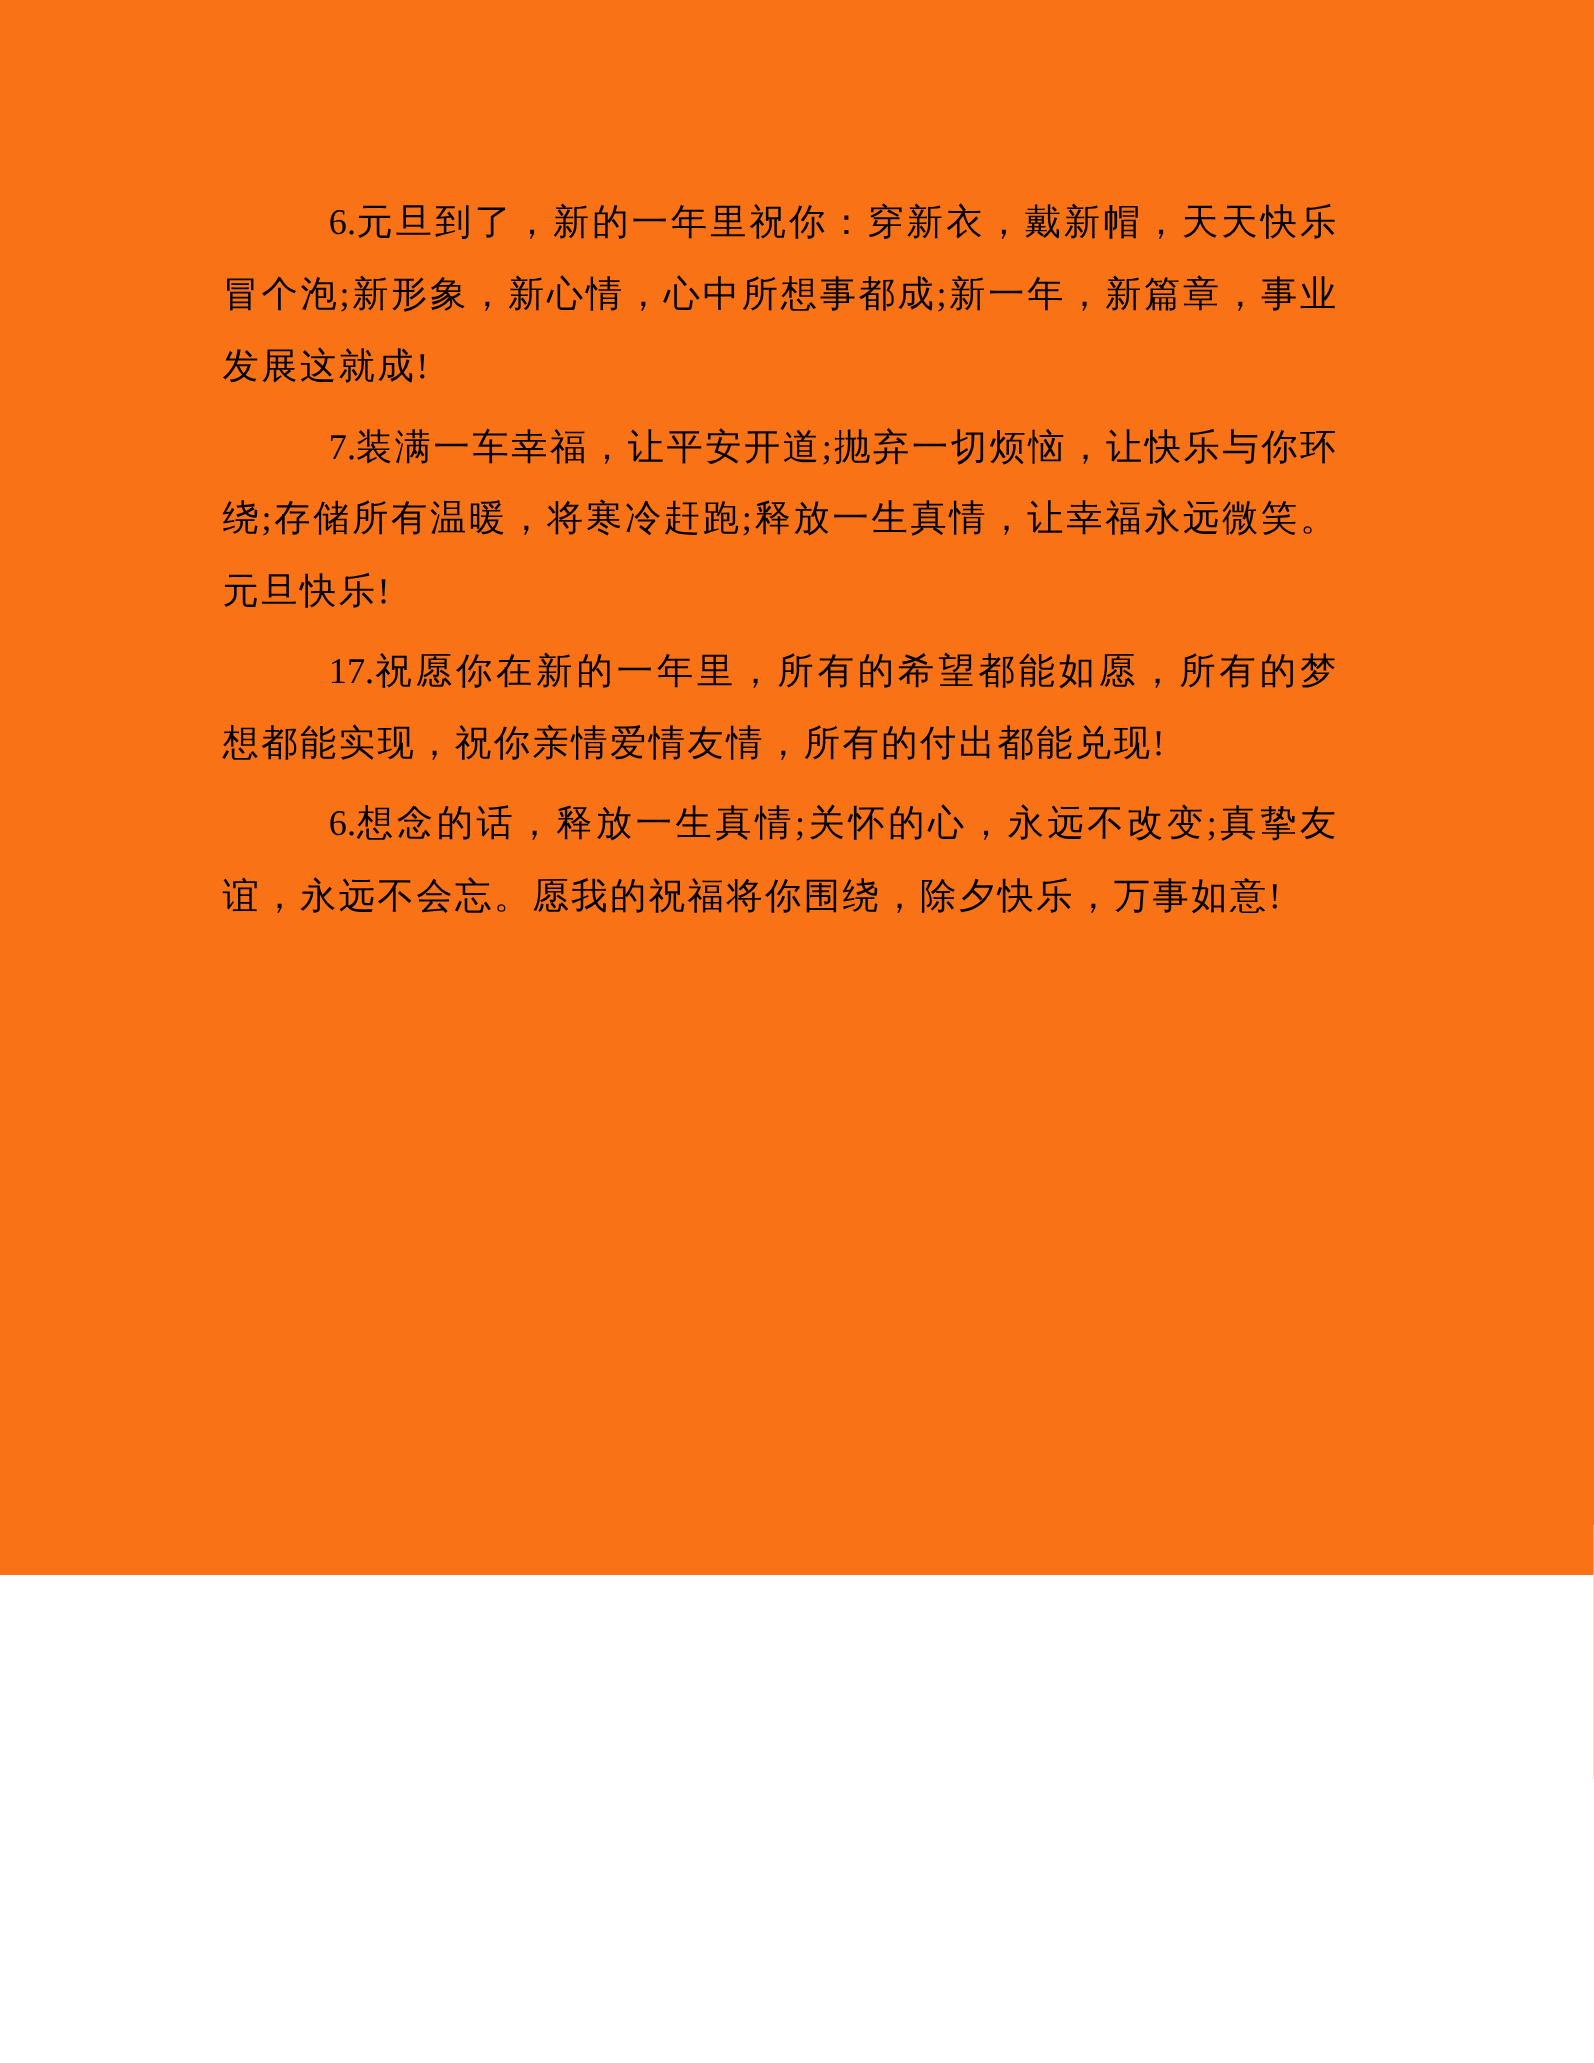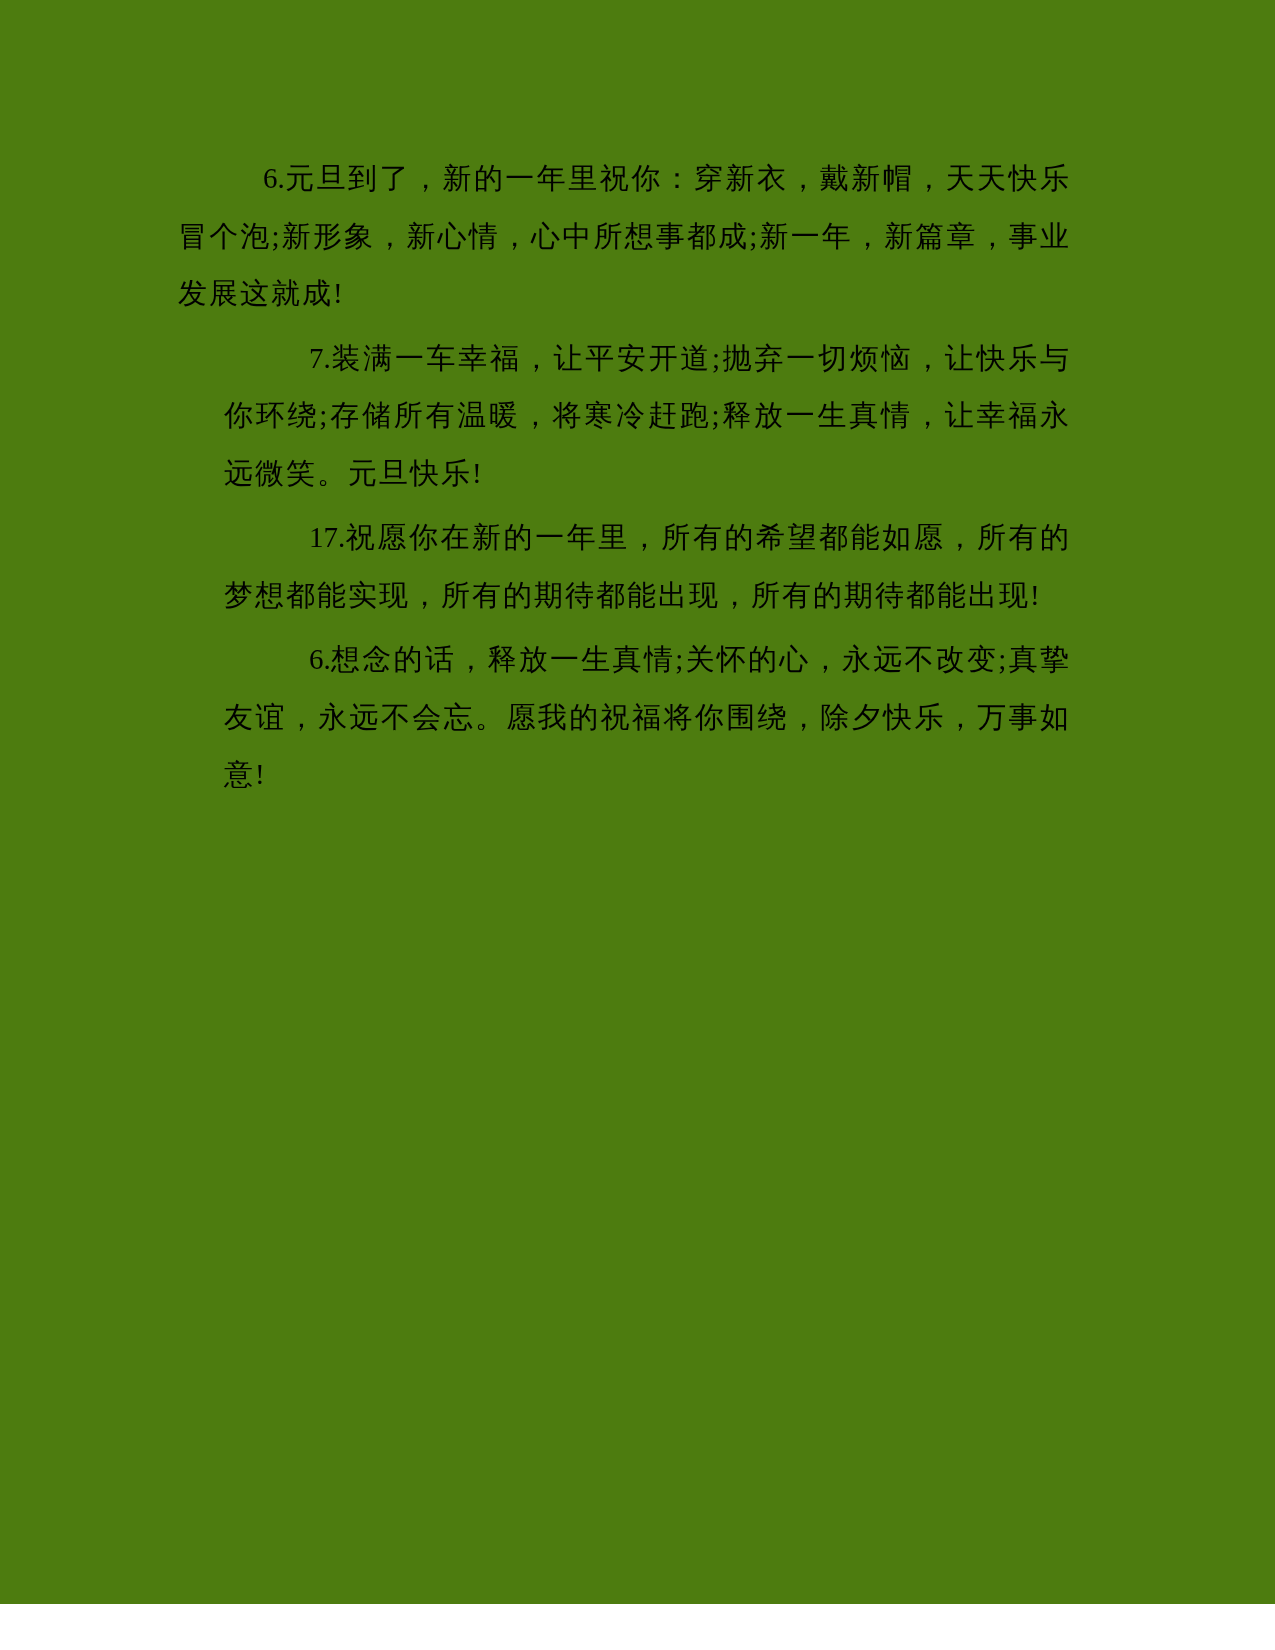--- a/index.html
+++ b/index.html
@@ -3,22 +3,22 @@
 <meta charset="utf-8">
 <style>
   html, body {
     margin: 0;
     padding: 0;
     background: #ffffff;
   }
   .page {
     position: relative;
     width: 1275px;
-    height: 1604px;
-    background: #4d7c0f;
+    height: 1260px;
+    background: #f97316;
     overflow: hidden;
     font-family: "Liberation Serif", "DejaVu Serif", serif;
   }
   .doc-body {
     position: absolute;
     left: 178px;
     top: 150px;
     width: 893px;
     color: #000000;
     font-size: 29px;
@@ -29,29 +29,28 @@
     line-height: 57.5px;
     text-indent: 85px;
     text-align: justify;
     text-justify: inter-ideograph;
     letter-spacing: 2px;
     word-break: break-all;
     font-weight: 400;
   }
   p.para + p.para {
     margin-top: 7px;
-    margin-left: 46px;
   }
   .marker {
     letter-spacing: 0;
   }
 </style>
 </head>
 <body>
 
 <div class="page">
   <div class="doc-body">
     <p class="para"><span class="marker">6.</span><span>元旦到了，新的一年里祝你：穿新衣，戴新帽，天天快乐冒个泡;新形象，新心情，心中所想事都成;新一年，新篇章，事业发展这就成!</span></p>
     <p class="para"><span class="marker">7.</span><span>装满一车幸福，让平安开道;抛弃一切烦恼，让快乐与你环绕;存储所有温暖，将寒冷赶跑;释放一生真情，让幸福永远微笑。元旦快乐!</span></p>
-    <p class="para"><span class="marker">17.</span><span>祝愿你在新的一年里，所有的希望都能如愿，所有的梦想都能实现，所有的期待都能出现，所有的期待都能出现!</span></p>
+    <p class="para"><span class="marker">17.</span><span>祝愿你在新的一年里，所有的希望都能如愿，所有的梦想都能实现，祝你亲情爱情友情，所有的付出都能兑现!</span></p>
     <p class="para"><span class="marker">6.</span><span>想念的话，释放一生真情;关怀的心，永远不改变;真挚友谊，永远不会忘。愿我的祝福将你围绕，除夕快乐，万事如意!</span></p>
   </div>
 </div>
 
 </body></html>

